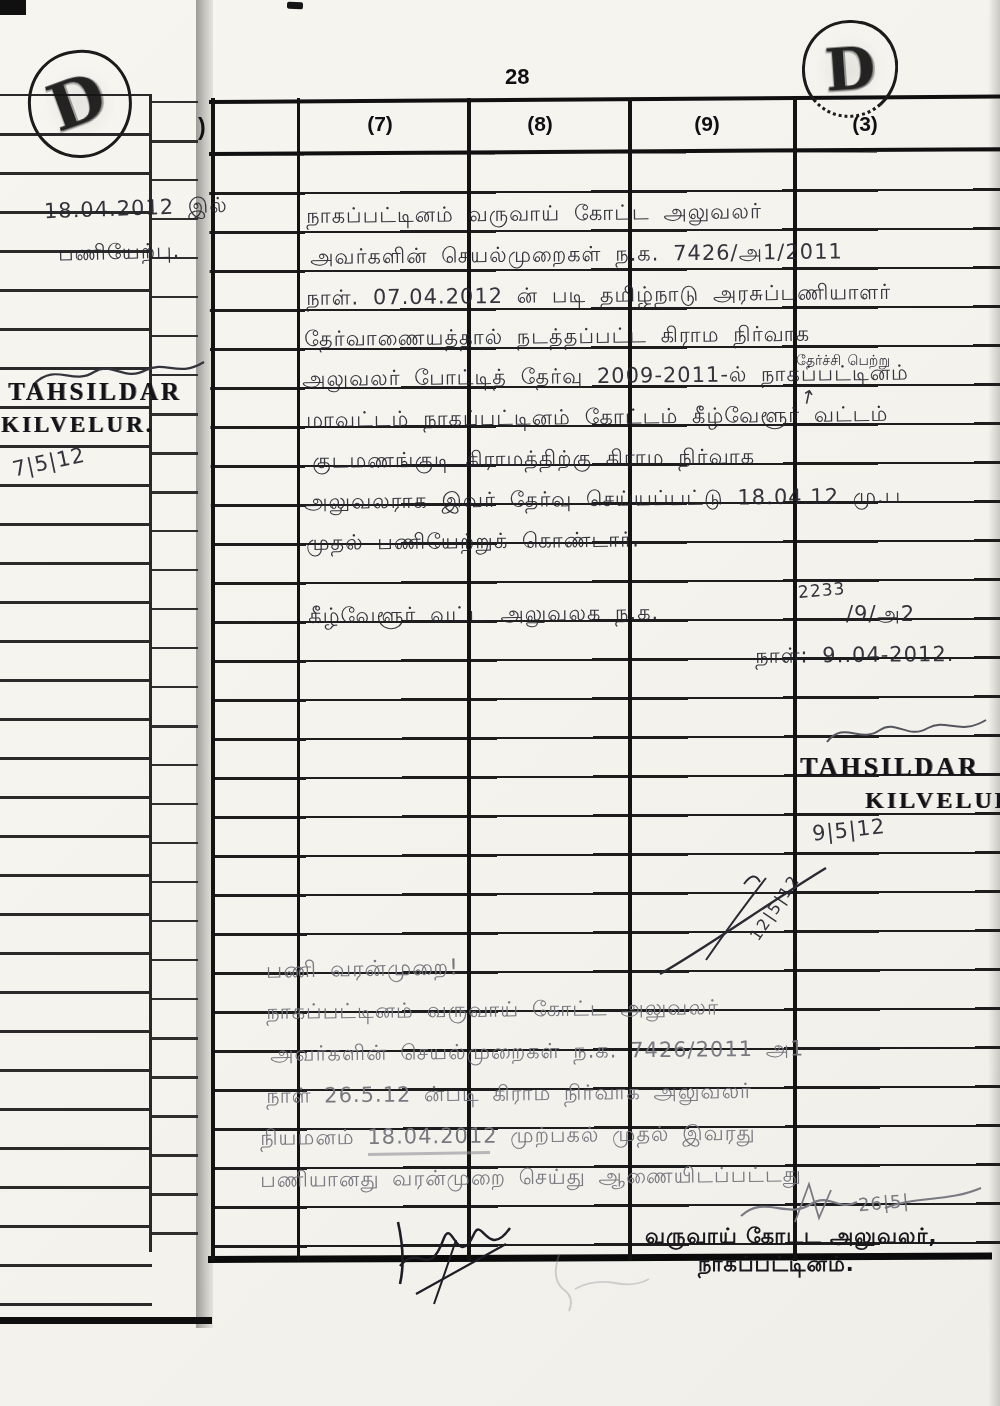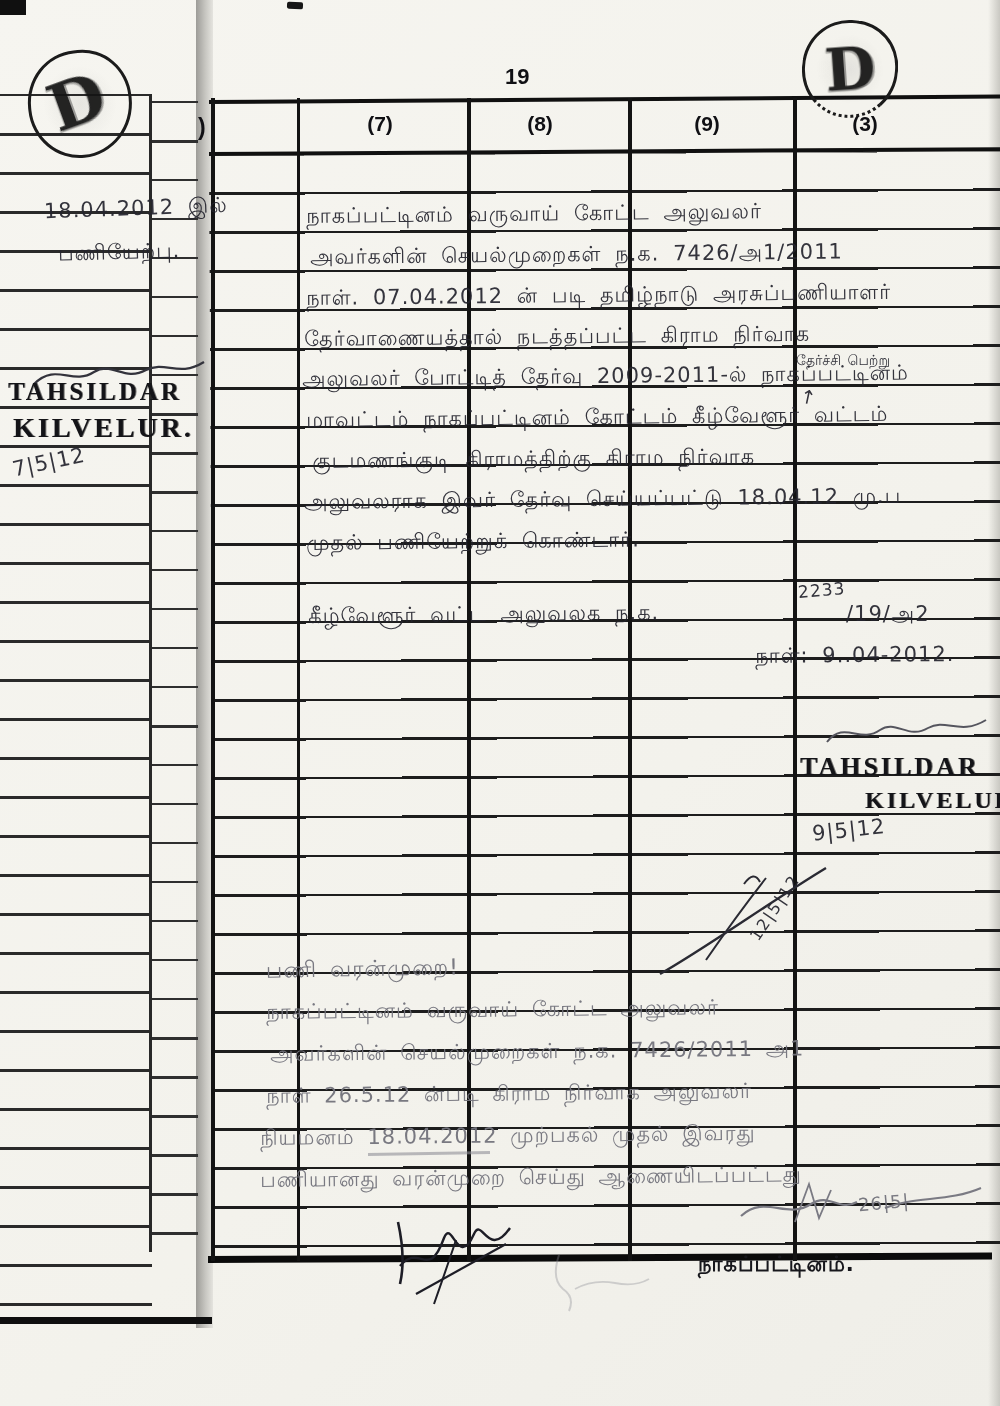--- a/index.html
+++ b/index.html
@@ -47,21 +47,21 @@
   .seal-right .letter{font-size:58px;transform:rotate(-8deg);}
   
   .pen{color:#24242e;font-size:21px;letter-spacing:1px;word-spacing:6px;white-space:nowrap;opacity:.92;}
   .pencil{color:#73737c;font-size:21px;letter-spacing:1px;word-spacing:5px;white-space:nowrap;opacity:.95;}
   .hw{transform:rotate(-0.6deg);transform-origin:left top;}
   .m-date{left:44px;top:196px;transform:rotate(-2deg);}
   .m-join{left:58px;top:240px;transform:rotate(-1.5deg);}
   .stamp-txt{font-family:"Liberation Serif",serif;font-weight:700;color:#141418;letter-spacing:3px;
     text-shadow:1px 0 0 rgba(17,17,17,.55);filter:blur(.25px);white-space:nowrap;}
   .st-l1{left:8px;top:378px;font-size:25px;}
-  .st-l2{left:13px;top:412px;font-size:28px;}
+  .st-l2{left:1px;top:412px;font-size:23px;}
   .m-initial{left:12px;top:450px;font-size:21px;transform:rotate(-12deg);}
   .pl1{left:306px;top:204px;} .pl2{left:310px;top:245px;} .pl3{left:306px;top:286px;}
   .pl4{left:304px;top:327px;} .pl5{left:302px;top:367px;} .pl6{left:306px;top:408px;}
   .pl7{left:312px;top:449px;} .pl8{left:304px;top:490px;} .pl9{left:306px;top:531px;}
   .ins-note{left:796px;top:352px;font-size:14px;letter-spacing:0;word-spacing:2px;}
   .ins-caret{left:800px;top:386px;font-size:19px;transform:rotate(12deg);}
   .ref-prefix{left:308px;top:604px;}
   .ref-num{left:798px;top:580px;font-size:17px;transform:rotate(-5deg);}
   .ref-suffix{left:846px;top:602px;}
   .ref-date{left:755px;top:644px;}
@@ -96,21 +96,21 @@
   <div class="abs tbl-topline"></div>
   <div class="abs tbl-headline"></div>
   <div class="abs tbl-rows"></div>
   <div class="abs tbl-bottom"></div>
   <div class="abs vline v0"></div>
   <div class="abs vline v1"></div>
   <div class="abs vline v2"></div>
   <div class="abs vline v3"></div>
   <div class="abs vline v4"></div>
 
-  <div class="abs pgnum">19</div>
+  <div class="abs pgnum">28</div>
   <div class="abs hidden-paren">)</div>
   <div class="abs colhead ch7">(7)</div>
   <div class="abs colhead ch8">(8)</div>
   <div class="abs colhead ch9">(9)</div>
   <div class="abs colhead ch10">(3)</div>
 
   <div class="abs seal seal-left">
     <span class="letter">D</span>
   </div>
   <div class="abs seal seal-right">
@@ -133,21 +133,21 @@
   <div class="abs pen hw pl5">அலுவலர் போட்டித் தேர்வு 2009-2011-ல் நாகப்பட்டினம்</div>
   <div class="abs pen hw pl6">மாவட்டம் நாகப்பட்டினம் கோட்டம் கீழ்வேளூர் வட்டம்</div>
   <div class="abs pen hw pl7">குடமணங்குடி கிராமத்திற்கு கிராம நிர்வாக</div>
   <div class="abs pen hw pl8">அலுவலராக இவர் தேர்வு செய்யப்பட்டு 18.04.12 மு.ப</div>
   <div class="abs pen hw pl9">முதல் பணியேற்றுக் கொண்டார்.</div>
   <div class="abs pen ins-note">தேர்ச்சி பெற்று</div>
   <div class="abs pen ins-caret">↑</div>
 
   <div class="abs pen hw ref-prefix">கீழ்வேளூர் வட்ட அலுவலக ந.க.</div>
   <div class="abs pen ref-num">2233</div>
-  <div class="abs pen ref-suffix">/19/அ2</div>
+  <div class="abs pen ref-suffix">/9/அ2</div>
   <div class="abs pen hw ref-date">நாள்: 9..04-2012.</div>
 
   <svg class="abs" style="left:822px;top:712px;" width="170" height="38" viewBox="0 0 170 38">
     <path d="M5,30 C22,8 38,32 58,18 C74,7 86,28 106,16 C124,6 138,24 164,8" fill="none" stroke="#55555e" stroke-width="2"></path>
   </svg>
   <div class="abs stamp-txt att-st-l1">TAHSILDAR</div>
   <div class="abs stamp-txt att-st-l2">KILVELUR</div>
   <div class="abs pen att-initial">9|5|12</div>
 
   <svg class="abs" style="left:648px;top:862px;" width="190" height="115" viewBox="0 0 190 115">
@@ -165,20 +165,21 @@
   <div class="abs pencil hw pc5">பணியானது வரன்முறை செய்து ஆணையிடப்பட்டது</div>
   <div class="abs pc-underline"></div>
 
   <svg class="abs" style="left:735px;top:1178px;" width="252" height="55" viewBox="0 0 252 55">
     <path d="M6,38 C30,16 52,42 76,26 C94,14 104,34 122,24" fill="none" stroke="#7a7a83" stroke-width="2.2"></path>
     <path d="M60,44 L74,6 L84,40 L96,12" fill="none" stroke="#7a7a83" stroke-width="1.8"></path>
     <path d="M150,30 C180,18 214,24 246,10" fill="none" stroke="#7a7a83" stroke-width="2"></path>
   </svg>
   <div class="abs pencil pc-date">26|5|</div>
 
+  <div class="abs rdo1">வருவாய் கோட்ட அலுவலர்,</div>
   <div class="abs rdo2">நாகப்பட்டினம்.</div>
 
   <svg class="abs" style="left:388px;top:1208px;" width="145" height="100" viewBox="0 0 145 100">
     <path d="M10,14 q8,36 2,62" fill="none" stroke="#1d1d26" stroke-width="2.6"></path>
     <path d="M12,58 C32,34 40,74 56,30 C64,10 70,62 86,26 C94,8 100,52 122,20" fill="none" stroke="#1d1d26" stroke-width="2.4"></path>
     <path d="M28,86 L118,36" fill="none" stroke="#1d1d26" stroke-width="2.2"></path>
     <path d="M46,96 q14,-40 22,-64" fill="none" stroke="#1d1d26" stroke-width="2"></path>
   </svg>
 
   <svg class="abs" style="left:545px;top:1245px;opacity:.35;" width="110" height="70" viewBox="0 0 110 70">

